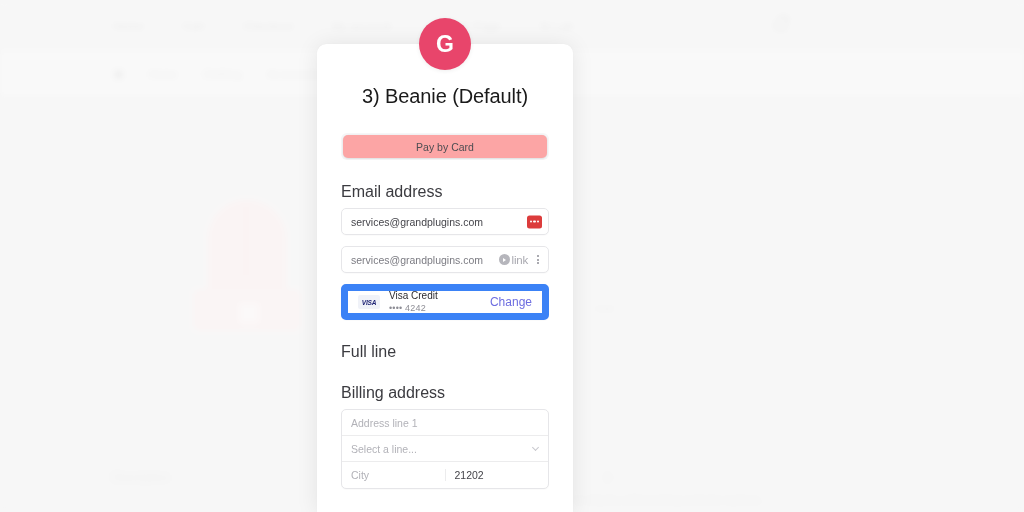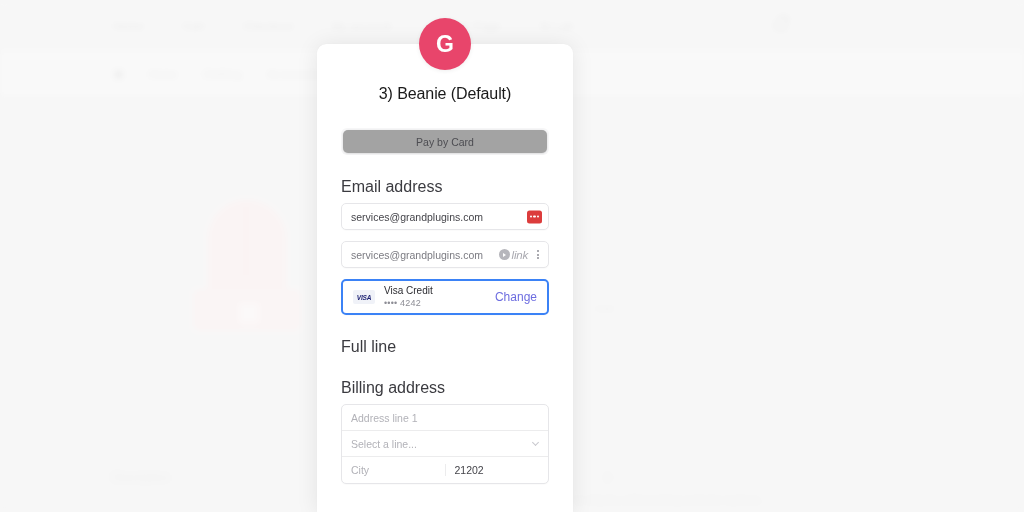--- a/index.html
+++ b/index.html
@@ -129,21 +129,21 @@
     background:#e8456b;
     display:flex; align-items:center; justify-content:center;
     color:#fff; font-size:23px; font-weight:700;
     box-shadow:0 1px 4px rgba(0,0,0,.07);
     z-index:5;
   }
 
   .modal-title {
     margin-top:41px;
     text-align:center;
-    font-size:16px;
+    font-size:20px;
     color:#1a1a1a;
     font-weight:400;
     letter-spacing:-.1px;
   }
 
   .modal-body { padding:0 24px; }
 
   
   .tabs {
     margin-top:25px;
@@ -152,21 +152,21 @@
     border-radius:6px;
     display:flex;
     padding:2px;
   }
   .tab {
     flex:1; display:flex; align-items:center; justify-content:center;
     font-size:10.5px; color:#b9b9bd; border-radius:5px;
     cursor:pointer;
   }
   .tab.active {
-    background:#a3a3a3; color:#4d4d52;
+    background:#fca5a5; color:#4d4d52;
     box-shadow:0 1px 2px rgba(0,0,0,.07), 0 0 0 .5px rgba(0,0,0,.04);
   }
 
   
   .field-label {
     font-size:16px; color:#3b3b40; margin-top:23px; margin-bottom:7px;
     font-weight:400;
   }
   .input {
     height:27px;
@@ -190,21 +190,21 @@
   
   .link-row {
     margin-top:11px;
     height:27px;
     border:1px solid #e6e6e9; border-radius:5px;
     display:flex; align-items:center; padding:0 7px 0 9px;
     background:#fff;
     box-shadow:0 1px 1px rgba(0,0,0,.018);
   }
   .link-row .email { flex:1; font-size:10.5px; color:#7b7b82; }
-  .link-badge { display:flex; align-items:center; gap:2px;font-style:italic; }
+  .link-badge { display:flex; align-items:center; gap:2px; }
   .link-logo {
     width:11px; height:11px; border-radius:50%; background:#b6b6bc;
     display:flex; align-items:center; justify-content:center;
   }
   .link-logo::after {
     content:""; width:0; height:0;
     border-left:3.6px solid #fff;
     border-top:2.4px solid transparent;
     border-bottom:2.4px solid transparent;
     margin-left:1px;
@@ -213,21 +213,21 @@
   .kebab {
     display:flex; flex-direction:column; gap:1.6px; margin-left:7px; cursor:pointer;
     padding:2px;
   }
   .kebab i { width:2px; height:2px; border-radius:50%; background:#8e8e96; display:block; }
 
   
   .card-row {
     margin-top:11px;
     height:36px;
-    border:2px solid #3b82f6; border-radius:5px;
+    border:7px solid #3b82f6; border-radius:5px;
     display:flex; align-items:center; padding:0 10px;
     background:#fff;
     box-shadow:0 1px 1px rgba(0,0,0,.018);
   }
   .visa-mark {
     width:22px; height:14px; border-radius:2px;
     background:#f0f2f8;
     display:flex; align-items:center; justify-content:center;
     font-size:6.5px; font-weight:700; font-style:italic;
     color:#1a1f71; letter-spacing:-.2px;

